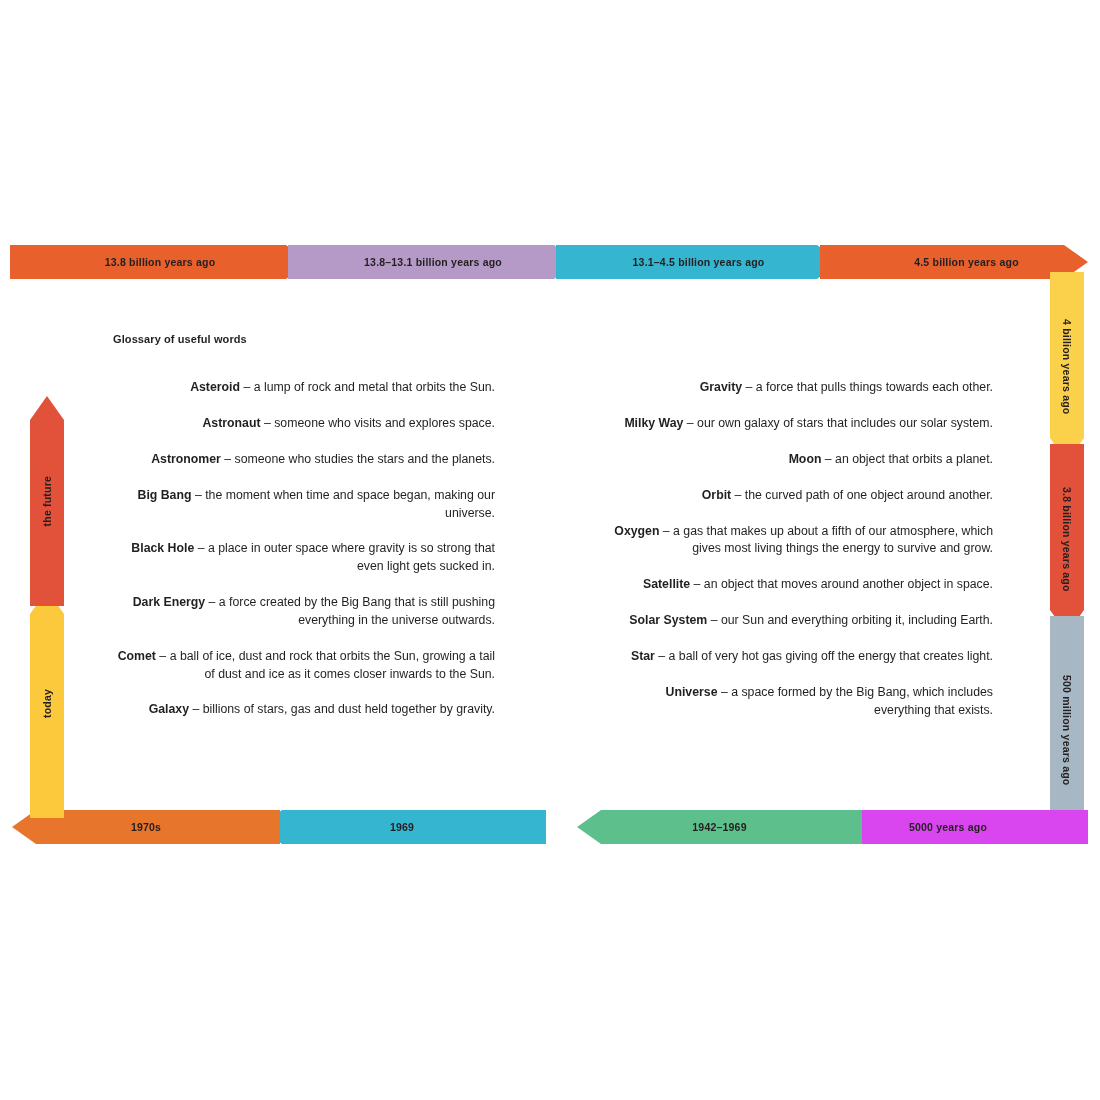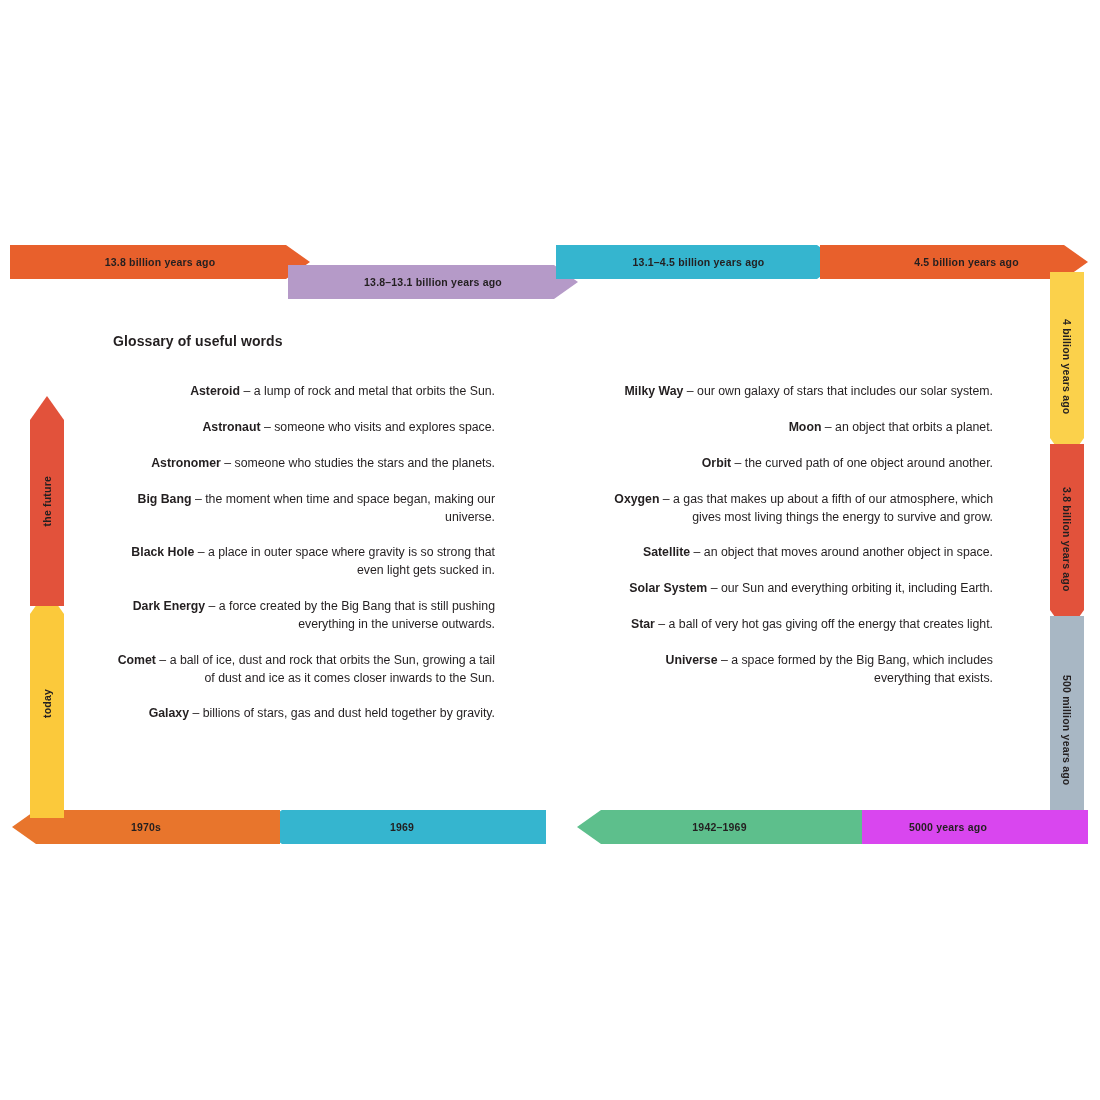--- a/index.html
+++ b/index.html
@@ -77,21 +77,21 @@
 
   
   #glossary {
     position: absolute;
     left: 113px;
     top: 333px;
     width: 880px;
   }
   #glossary h2 {
     font-family: "Liberation Sans", sans-serif;
-    font-size: 14px;
+    font-size: 11px;
     font-weight: bold;
     color: #231f20;
     margin: 0 0 22px 0;
     letter-spacing: 0.1px;
   }
   .cols {
     display: flex;
     gap: 116px;
     text-align: right;
   }
@@ -113,21 +113,21 @@
 </style>
 </head>
 <body>
 
 <div id="page">
 
   <div>
     <div class="band h-seg" style="left:10px; top:245px; width:300px; background:#e8602c;">
       <span class="band-label">13.8 billion years ago</span>
     </div>
-    <div class="band h-seg" style="left:288px; top:245px; width:290px; background:#b59ac8;margin-top:20px;">
+    <div class="band h-seg" style="left:288px; top:245px; width:290px; background:#b59ac8;">
       <span class="band-label">13.8–13.1 billion years ago</span>
     </div>
     <div class="band h-seg" style="left:556px; top:245px; width:285px; background:#35b5cf;">
       <span class="band-label">13.1–4.5 billion years ago</span>
     </div>
     <div class="band h-seg" style="left:820px; top:245px; width:268px; background:#e8602c;padding-left:25px;">
       <span class="band-label">4.5 billion years ago</span>
     </div>
   </div>
 
@@ -176,20 +176,21 @@
         <p class="entry"><span class="term">Astronaut</span><span class="def"> – someone who visits and explores space.</span></p>
         <p class="entry"><span class="term">Astronomer</span><span class="def"> – someone who studies the stars and the planets.</span></p>
         <p class="entry"><span class="term">Big Bang</span><span class="def"> – the moment when time and space began, making our universe.</span></p>
         <p class="entry"><span class="term">Black Hole</span><span class="def"> – a place in outer space where gravity is so strong that even light gets sucked in.</span></p>
         <p class="entry"><span class="term">Dark Energy</span><span class="def"> – a force created by the Big Bang that is still pushing everything in the universe outwards.</span></p>
         <p class="entry"><span class="term">Comet</span><span class="def"> – a ball of ice, dust and rock that orbits the Sun, growing a tail of dust and ice as it comes closer inwards to the Sun.</span></p>
         <p class="entry"><span class="term">Galaxy</span><span class="def"> – billions of stars, gas and dust held together by gravity.</span></p>
       </div>
 
       <div class="col">
+        <p class="entry"><span class="term">Gravity</span><span class="def"> – a force that pulls things towards each other.</span></p>
         <p class="entry"><span class="term">Milky Way</span><span class="def"> – our own galaxy of stars that includes our solar system.</span></p>
         <p class="entry"><span class="term">Moon</span><span class="def"> – an object that orbits a planet.</span></p>
         <p class="entry"><span class="term">Orbit</span><span class="def"> – the curved path of one object around another.</span></p>
         <p class="entry"><span class="term">Oxygen</span><span class="def"> – a gas that makes up about a fifth of our atmosphere, which gives most living things the energy to survive and grow.</span></p>
         <p class="entry"><span class="term">Satellite</span><span class="def"> – an object that moves around another object in space.</span></p>
         <p class="entry"><span class="term">Solar System</span><span class="def"> – our Sun and everything orbiting it, including Earth.</span></p>
         <p class="entry"><span class="term">Star</span><span class="def"> – a ball of very hot gas giving off the energy that creates light.</span></p>
         <p class="entry"><span class="term">Universe</span><span class="def"> – a space formed by the Big Bang, which includes everything that exists.</span></p>
       </div>
 

